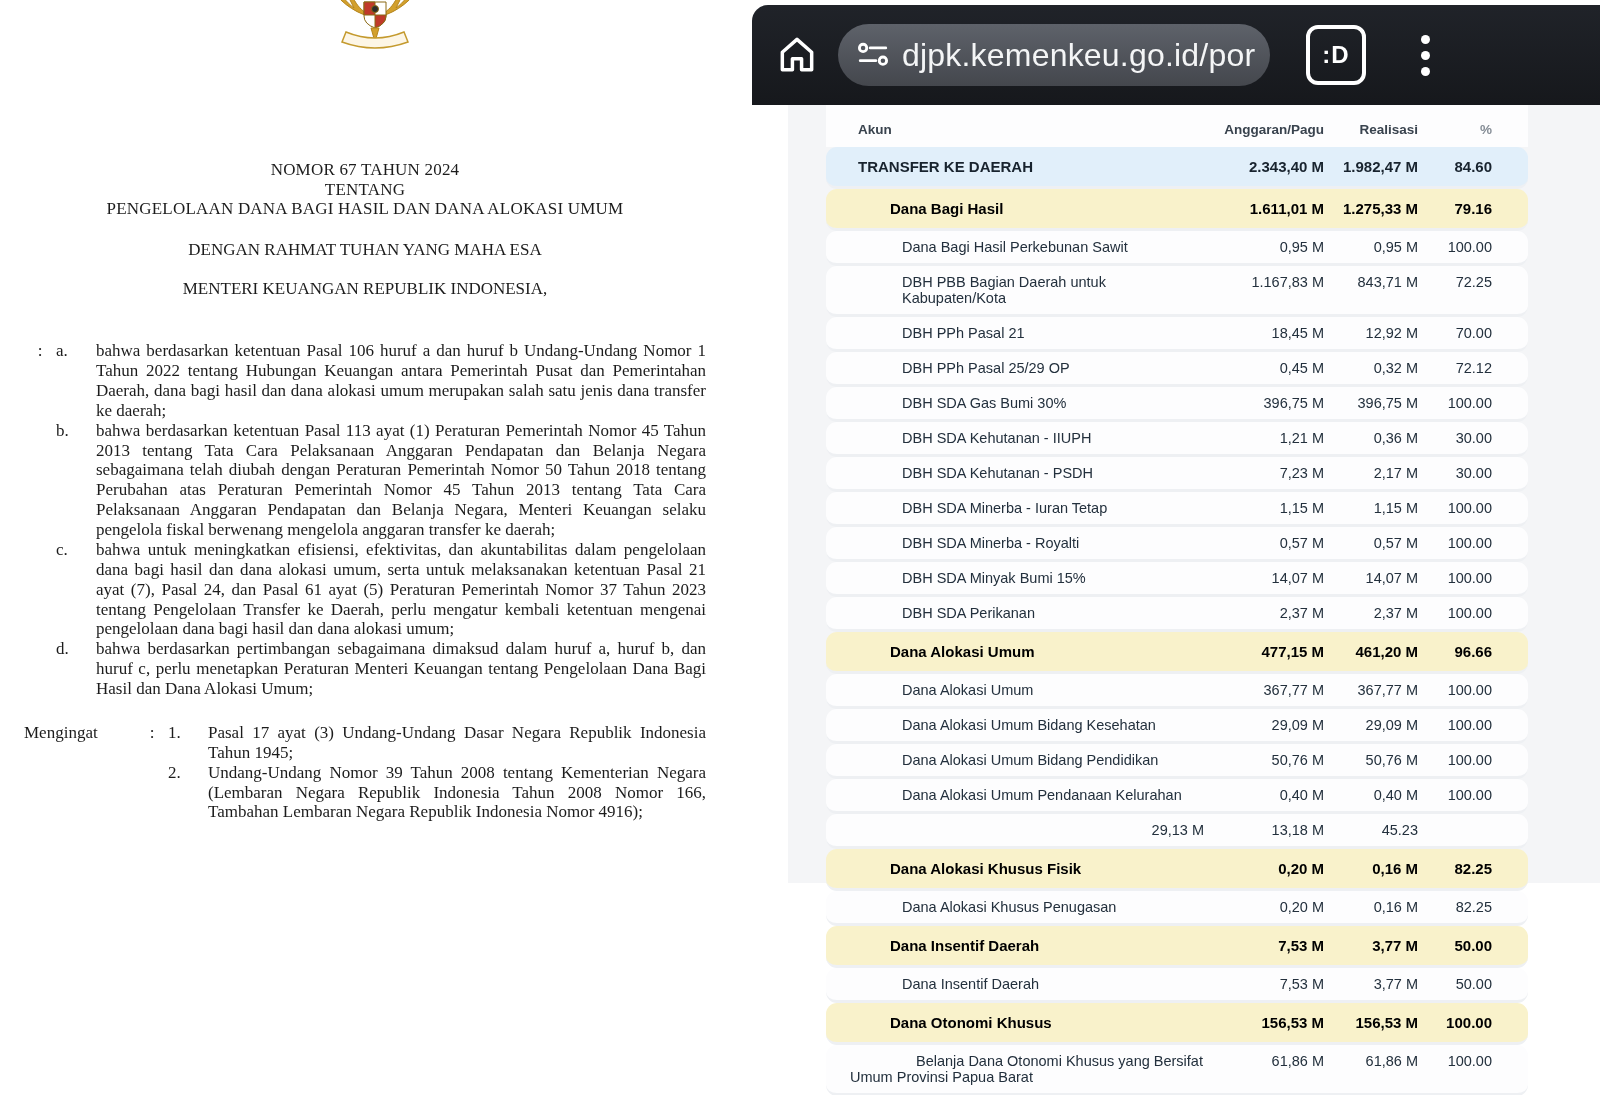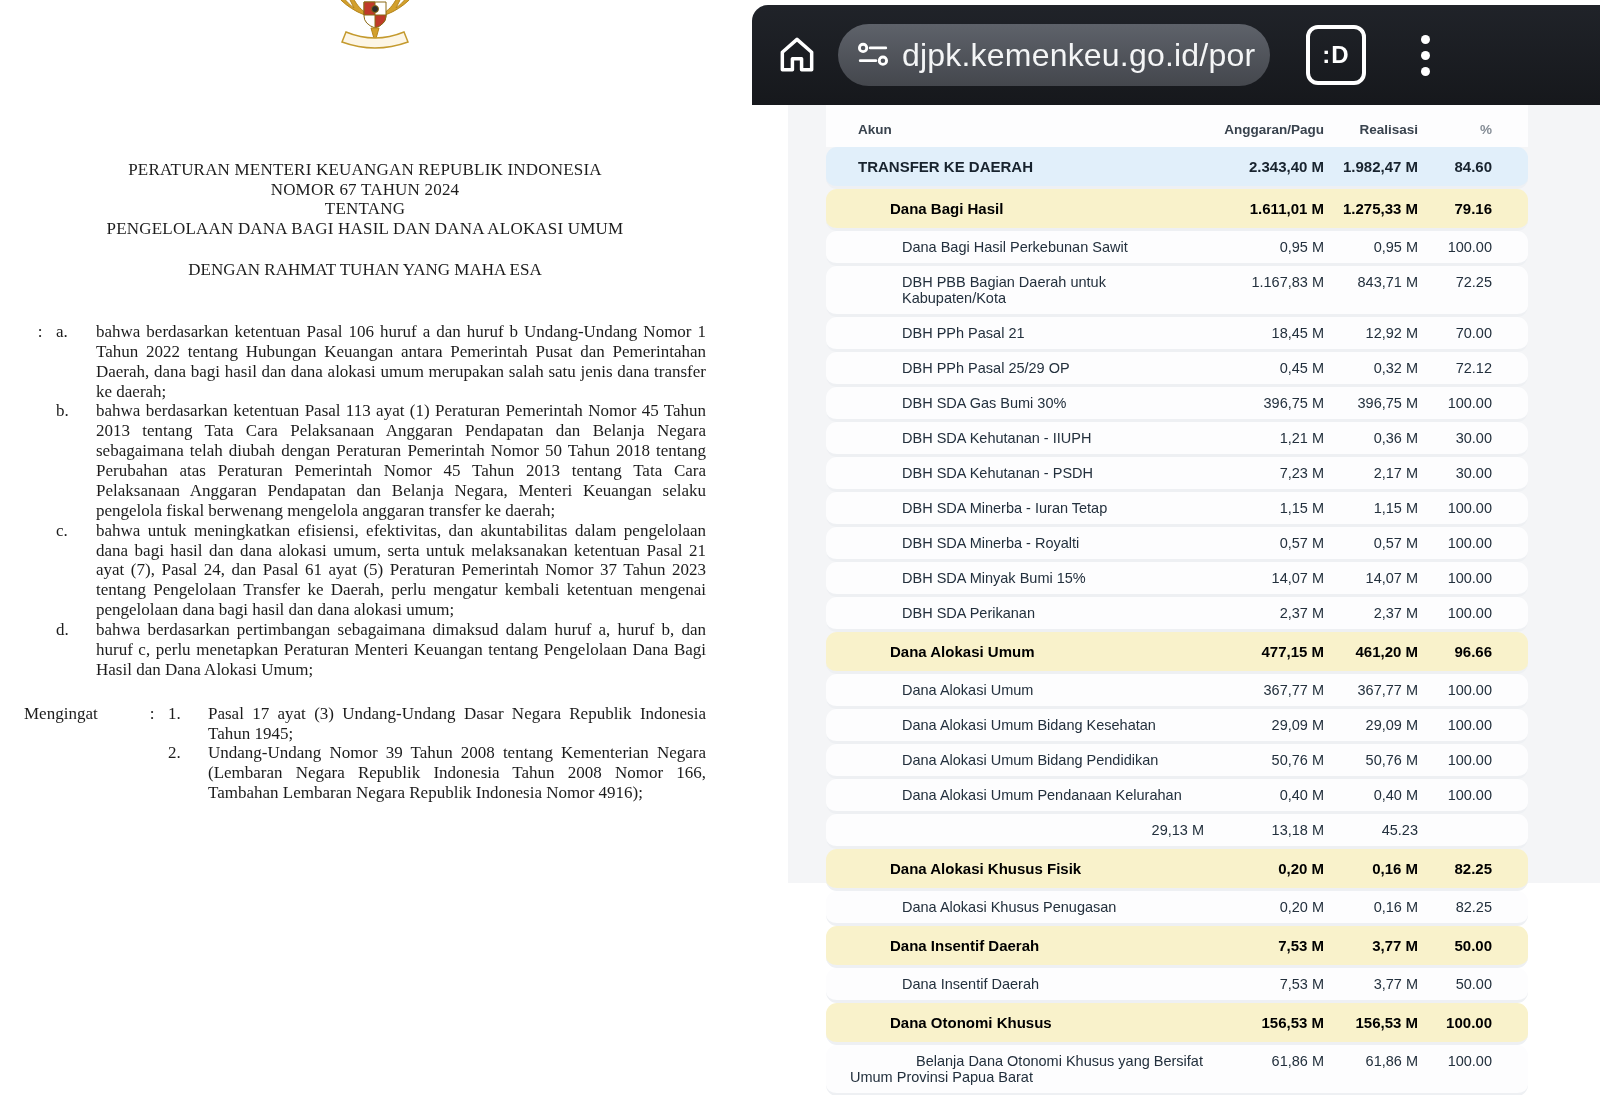--- a/index.html
+++ b/index.html
@@ -80,27 +80,27 @@
           <circle cx="59" cy="27" r="3.5" fill="#2c2c2c"></circle>
         </g>
 
         <path d="M55 46 L59 60 L63 46 Z" fill="#d3a02c" stroke="#b4841c" stroke-width="1"></path>
 
         <path d="M30 50 Q59 62 88 50 L92 60 Q59 72 26 60 Z" fill="#fdf6e6" stroke="#c49a2e" stroke-width="1.5"></path>
       </svg>
     </div>
 
     <div class="doc-title">
-      <div>PERATURAN MENTERI KEUANGAN REPUBLIK INDONESIA</div>
       <div>NOMOR 67 TAHUN 2024</div>
       <div>TENTANG</div>
       <div>PENGELOLAAN DANA BAGI HASIL DAN DANA ALOKASI UMUM</div>
     </div>
 
     <div class="doc-invocation">DENGAN RAHMAT TUHAN YANG MAHA ESA</div>
+    <div class="doc-authority">MENTERI KEUANGAN REPUBLIK INDONESIA,</div>
 
     <div class="clause menimbang">
       <div class="clause-colon">:</div>
       <div class="clause-items">
           <div class="clause-item">
             <div class="marker">a.</div>
             <div class="itext">bahwa berdasarkan ketentuan Pasal 106 huruf a dan huruf b Undang-Undang Nomor 1 Tahun 2022 tentang Hubungan Keuangan antara Pemerintah Pusat dan Pemerintahan Daerah, dana bagi hasil dan dana alokasi umum merupakan salah satu jenis dana transfer ke daerah;</div>
           </div>
           <div class="clause-item">
             <div class="marker">b.</div>

